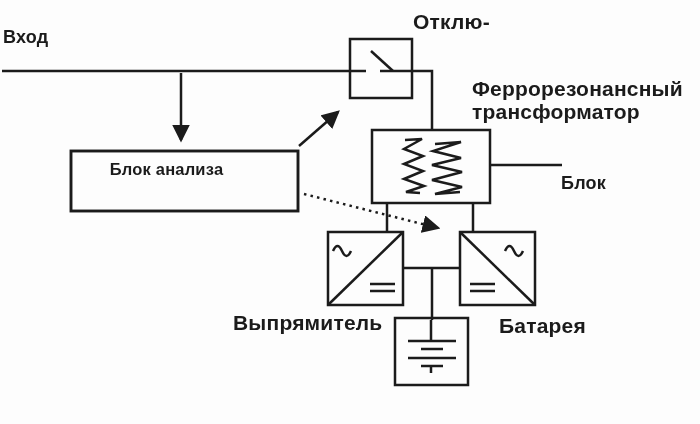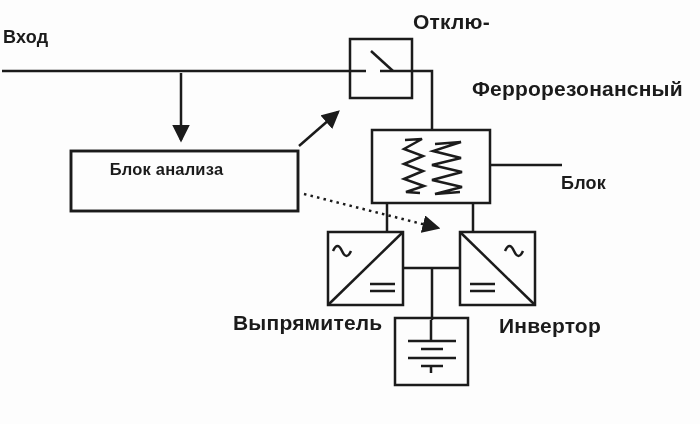--- a/index.html
+++ b/index.html
@@ -102,26 +102,27 @@
   </svg>
 
   <div class="lbl big" style="left:3px;top:27px;">Вход</div>
 
   <div class="lbl" style="left:413px;top:11px;">
     <div>Отклю-</div>
   </div>
 
   <div class="lbl" style="left:444px;top:77px;line-height:23px;margin-left:28px;">
     <div>Феррорезонансный</div>
+    <div>трансформатор</div>
   </div>
 
   <div class="lbl big" style="left:561px;top:173px;">Блок</div>
 
   <div class="lbl center" style="left:71px;top:160px;width:191px;font-size:16.5px;line-height:19px;">
     <div>Блок анализа</div>
   </div>
 
   <div class="lbl" style="left:233px;top:312px;">Выпрямитель</div>
 
-  <div class="lbl" style="left:499px;top:315px;">Инвертор</div>
+  <div class="lbl" style="left:499px;top:315px;">Батарея</div>
 
 
 </div>
 
 </body></html>

